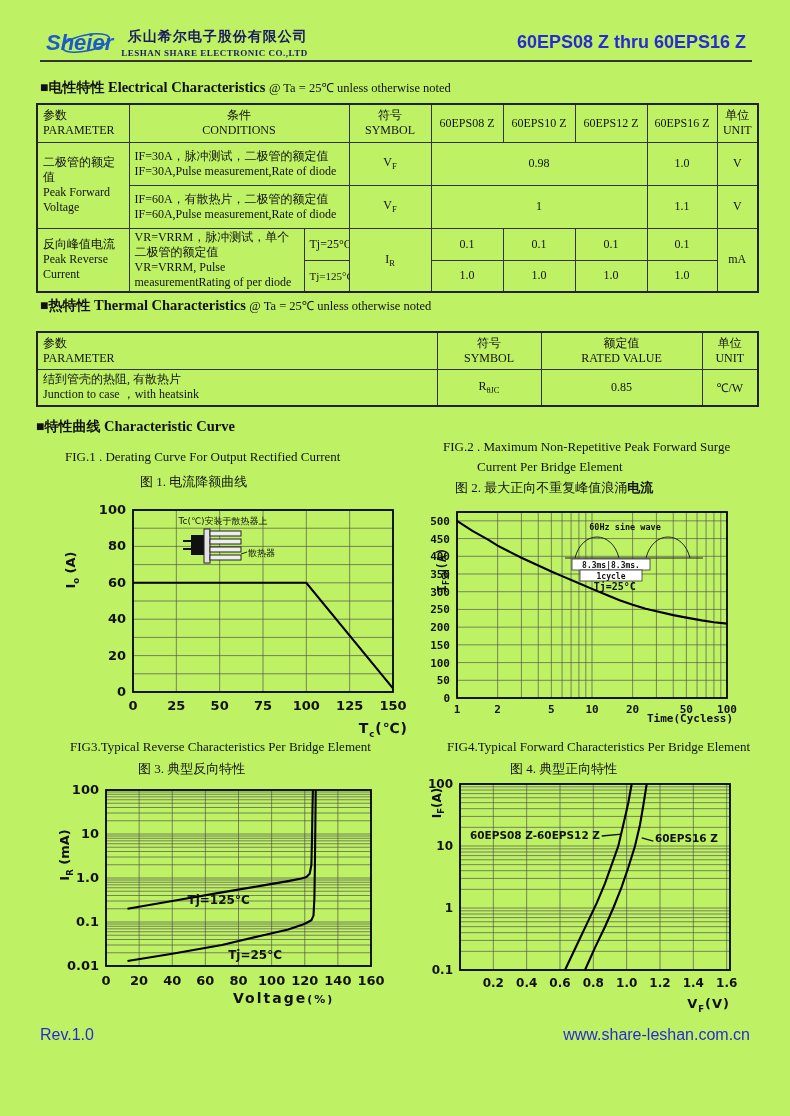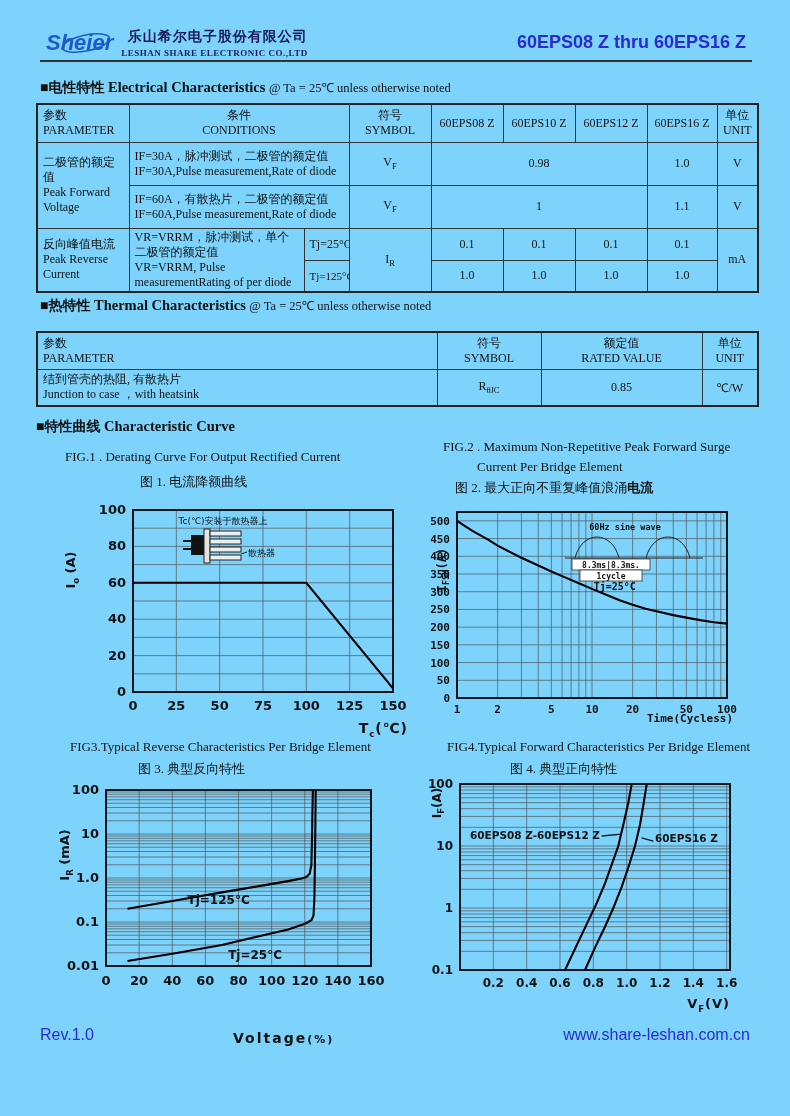--- a/index.html
+++ b/index.html
@@ -1,17 +1,17 @@
 <!DOCTYPE html>
 <html><head>
 <meta charset="utf-8">
 <style>
   * { margin:0; padding:0; box-sizing:border-box; }
   body { background:#999; }
-  .page { position:relative; width:790px; height:1116px; background:#7dd3fc;
+  .page { position:relative; width:790px; height:1116px; background:#bef264;
           font-family:"Liberation Serif", serif; color:#111; margin:0 auto; overflow:hidden; }
 
   
   .logo-block { position:absolute; left:46px; top:26px; display:flex; gap:8px; }
   .logo-sheier { position:relative; font-family:"Liberation Sans", sans-serif;
                  font-style:italic; font-weight:bold; font-size:22px; color:#1e5ac8; padding-top:4px;}
   .logo-swoosh { position:absolute; left:14px; top:4px; pointer-events:none; }
   .logo-names { padding-top:2px;text-align:right; }
   .company-cn { font-size:14px; font-weight:bold; color:#1a1a5e; letter-spacing:1px;}
   .company-en { font-size:9px; font-weight:bold; color:#1a1a5e; letter-spacing:0.5px; margin-top:2px;}
@@ -389,21 +389,21 @@
           <text x="61" y="186" text-anchor="end" font-family="&quot;DejaVu Sans&quot;, sans-serif" font-size="13" font-weight="bold" fill="#111">0.01</text>
           <text x="61" y="142" text-anchor="end" font-family="&quot;DejaVu Sans&quot;, sans-serif" font-size="13" font-weight="bold" fill="#111">0.1</text>
           <text x="61" y="98" text-anchor="end" font-family="&quot;DejaVu Sans&quot;, sans-serif" font-size="13" font-weight="bold" fill="#111">1.0</text>
           <text x="61" y="54" text-anchor="end" font-family="&quot;DejaVu Sans&quot;, sans-serif" font-size="13" font-weight="bold" fill="#111">10</text>
           <text x="61" y="10" text-anchor="end" font-family="&quot;DejaVu Sans&quot;, sans-serif" font-size="13" font-weight="bold" fill="#111">100</text>
           <path d="M89.5,124.8 L134.3,117.0 L183.9,108.4 L225.3,101.4 L250.2,97.1 L263.4,94.6 L268.4,93.1 L271.7,89.7 L273.4,80.8 L274.0,54.3 L274.5,23.5 L274.9,6.0" fill="none" stroke="#000" stroke-width="2.1"></path>
           <path d="M89.5,177.0 L134.3,169.7 L183.9,161.0 L225.3,151.2 L250.2,145.4 L263.4,141.1 L268.4,139.0 L273.4,136.2 L275.5,131.6 L276.4,114.1 L276.9,80.8 L277.4,36.8 L277.7,6.0" fill="none" stroke="#000" stroke-width="2.1"></path>
           <text x="180.625" y="119.74117268928401" text-anchor="middle" font-family="&quot;DejaVu Sans&quot;, sans-serif" font-size="12" font-weight="bold" fill="#111">Tj=125°C</text>
           <text x="217.0625" y="174.89980790166112" text-anchor="middle" font-family="&quot;DejaVu Sans&quot;, sans-serif" font-size="12" font-weight="bold" fill="#111">Tj=25°C</text>
         </svg></div>
-    <div class="xlab" style="left:195px; top:250px; font-size:14px; letter-spacing:2px;margin-top:40px;"><span>Voltage</span><sub></sub><span style="font-size:11px;">(%)</span></div>
+    <div class="xlab" style="left:195px; top:250px; font-size:14px; letter-spacing:2px;"><span>Voltage</span><sub></sub><span style="font-size:11px;">(%)</span></div>
   </div>
 
   <div class="fig" style="left:415px; top:740px; width:360px; height:280px;">
     <div class="fig-title" style="padding-left:32px;">FIG4.Typical Forward Characteristics Per Bridge Element</div>
     <div class="fig-title" style="padding-left:95px; margin-top:8px;">图 4.  典型正向特性</div>
     <div class="ylab" style="left:-22px; top:55px; font-size:12px;"><span>I</span><sub>F</sub><span>(A)</span></div>
     <div id="fig4" class="chart-svg" style="top:38px;"><svg width="345" height="230" xmlns="http://www.w3.org/2000/svg">
           <line x1="78.33333333333333" y1="6" x2="78.33333333333333" y2="192" stroke="#555" stroke-width="0.7"></line>
           <line x1="111.66666666666666" y1="6" x2="111.66666666666666" y2="192" stroke="#555" stroke-width="0.7"></line>
           <line x1="145" y1="6" x2="145" y2="192" stroke="#555" stroke-width="0.7"></line>

